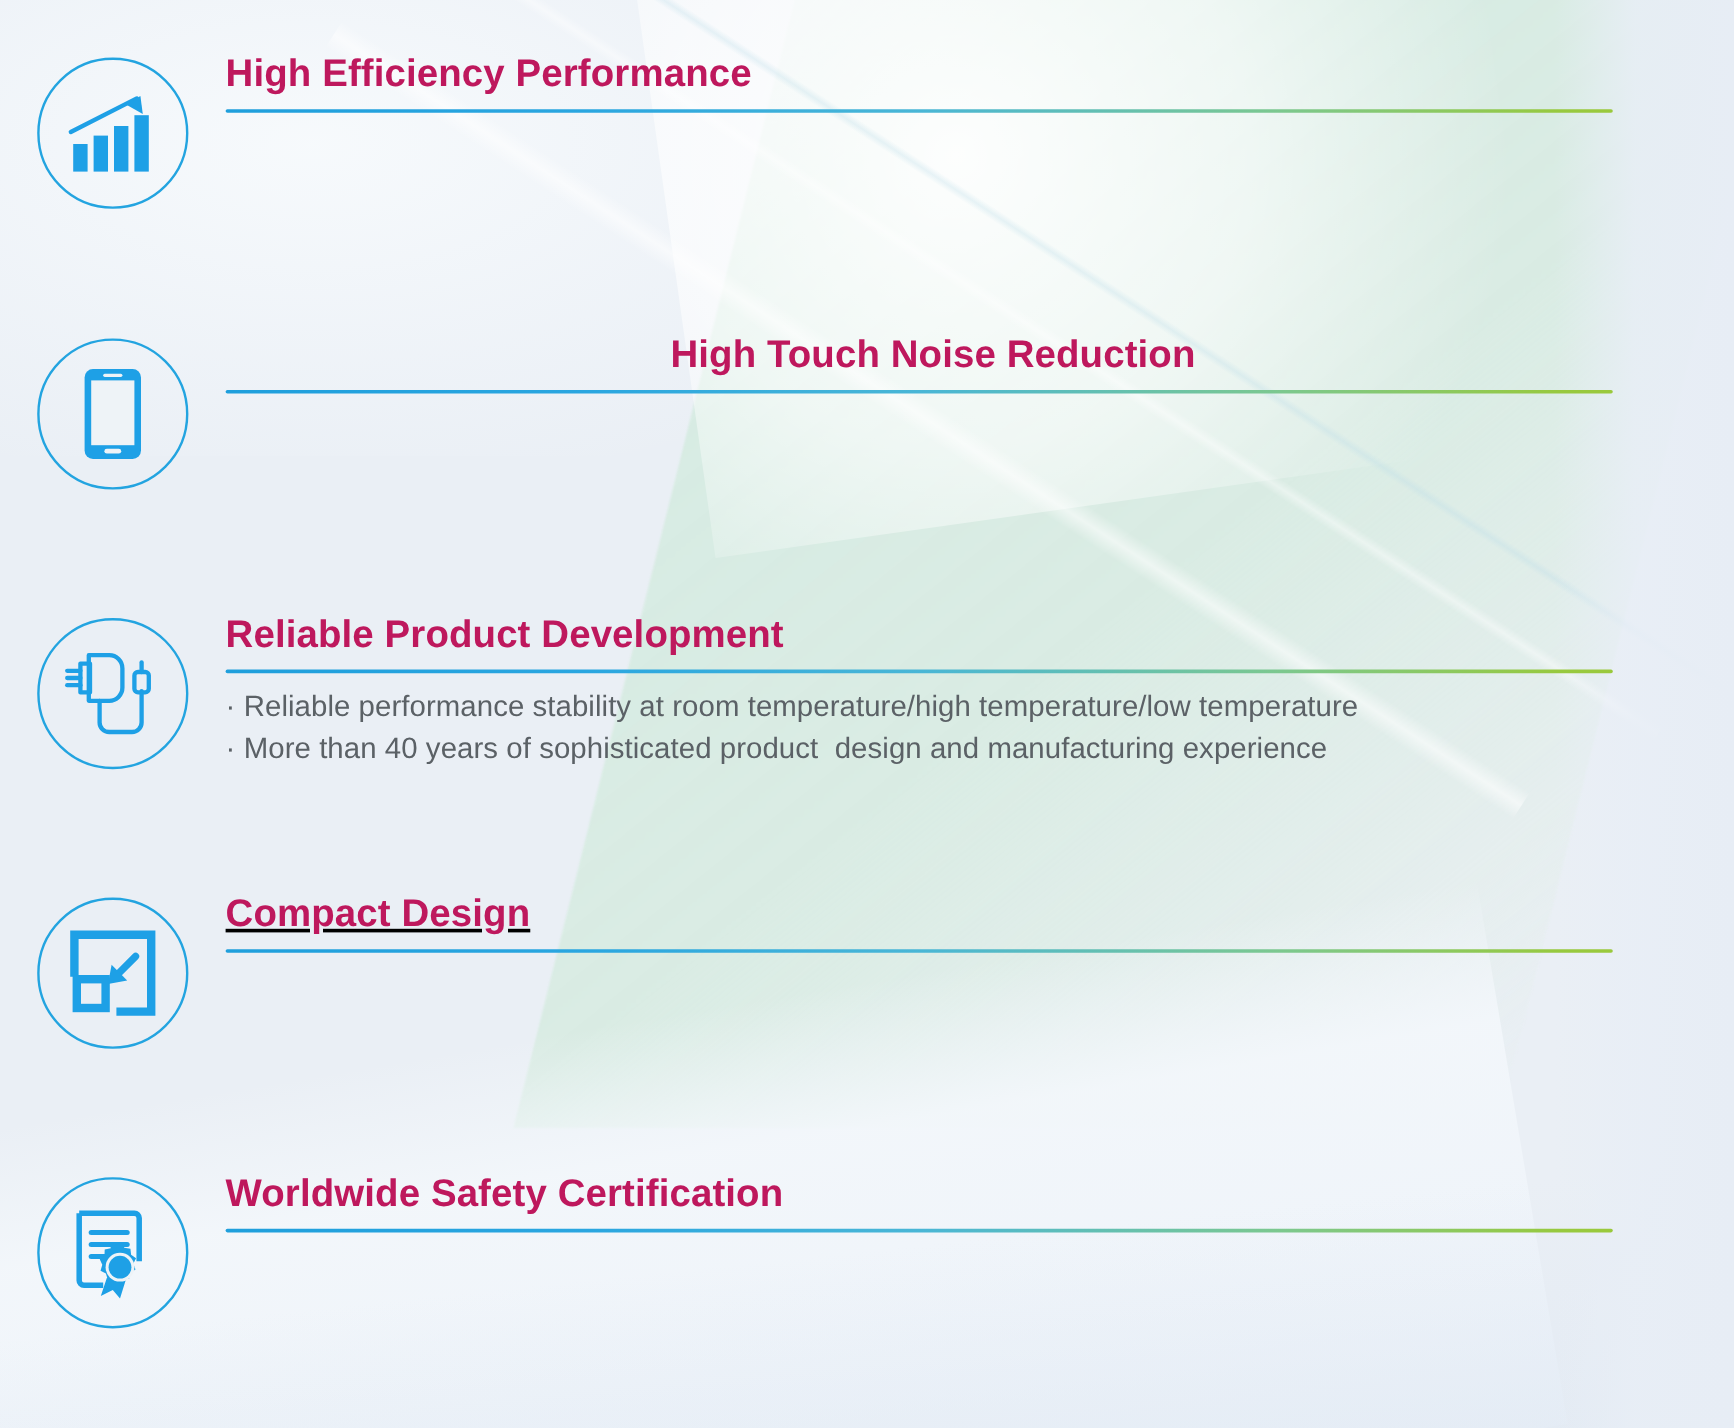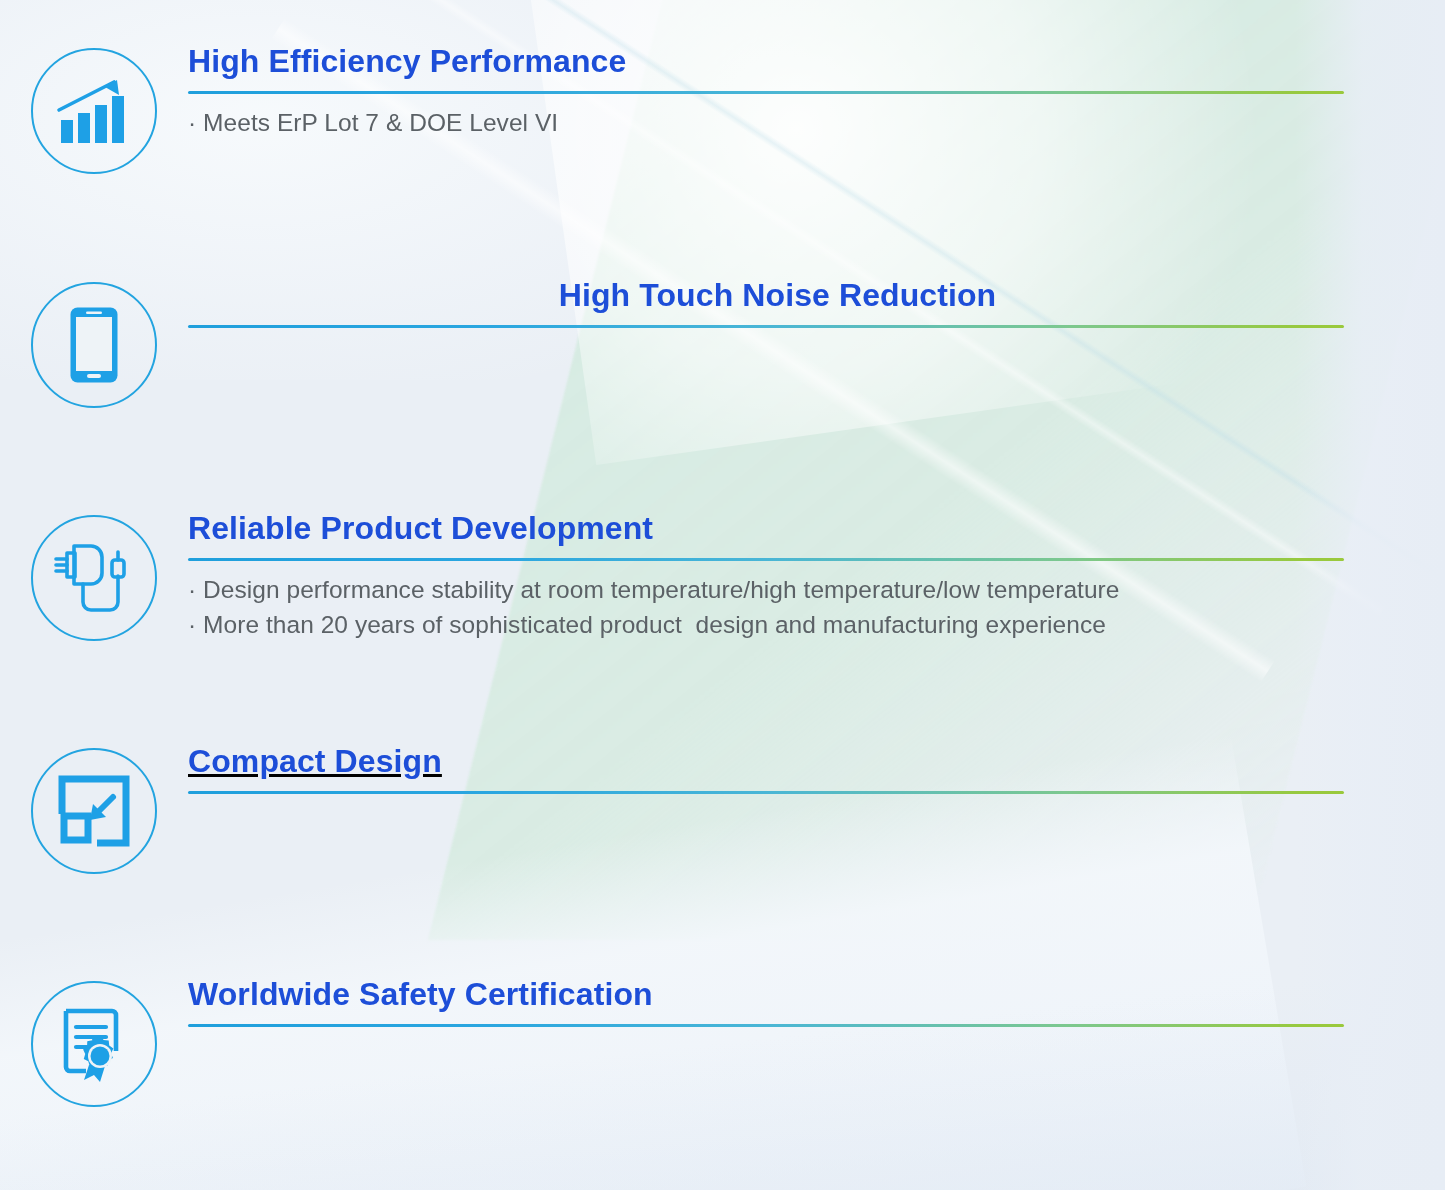--- a/index.html
+++ b/index.html
@@ -118,21 +118,21 @@
   }
   .icon-circle svg { display:block; }
 
   .feature-body {
     flex:1 1 auto;
     padding-right:78px;
     padding-top:0px;
   }
 
   .feature-title {
-    color:#1d4ed8;
+    color:#be185d;
     font-size:32px;
     font-weight:bold;
     letter-spacing:0.1px;
     line-height:1.12;
     white-space:nowrap;
   }
 
   .divider {
     height:3px;
     width:1156px;
@@ -185,23 +185,20 @@
             <rect x="39" y="31" width="12" height="38" fill="#1ea0e6"></rect>
             <rect x="56" y="22" width="12" height="47" fill="#1ea0e6"></rect>
             <path d="M3 36 L58 8" stroke="#1ea0e6" stroke-width="3.6" fill="none" stroke-linecap="round"></path>
             <path d="M61 6 L63 21 L49 13 Z" fill="#1ea0e6"></path>
           </svg>
         </div>
       </div>
       <div class="feature-body">
         <div class="feature-title">High Efficiency Performance</div>
         <div class="divider"></div>
-        <div class="bullets">
-          <div class="bullet">· Meets ErP Lot 7 &amp; DOE Level VI</div>
-        </div>
       </div>
     </div>
 
     <div class="feature" style="top:278px;text-align:center;">
       <div class="icon-wrap">
         <div class="icon-circle">
           <svg width="50" height="78" viewBox="0 0 50 78" aria-hidden="true">
             <rect x="1.5" y="1.5" width="47" height="75" rx="7" ry="7" fill="#1ea0e6"></rect>
             <rect x="7" y="11" width="36" height="54" fill="#eef3f7"></rect>
             <rect x="17" y="5.5" width="16" height="2.6" rx="1.3" fill="#eef3f7"></rect>
@@ -234,22 +231,22 @@
               <rect x="62" y="20" width="12" height="17" rx="3"></rect>
               <path d="M68 20 V12"></path>
             </g>
           </svg>
         </div>
       </div>
       <div class="feature-body">
         <div class="feature-title">Reliable Product Development</div>
         <div class="divider"></div>
         <div class="bullets">
-          <div class="bullet">· Design performance stability at room temperature/high temperature/low temperature</div>
-          <div class="bullet">· More than 20 years of sophisticated product  design and manufacturing experience</div>
+          <div class="bullet">· Reliable performance stability at room temperature/high temperature/low temperature</div>
+          <div class="bullet">· More than 40 years of sophisticated product  design and manufacturing experience</div>
         </div>
       </div>
     </div>
 
     <div class="feature" style="top:744px;text-decoration:underline;">
       <div class="icon-wrap">
         <div class="icon-circle">
           <svg width="74" height="74" viewBox="0 0 74 74" aria-hidden="true">
             <g fill="none" stroke="#1ea0e6" stroke-width="7">
 

